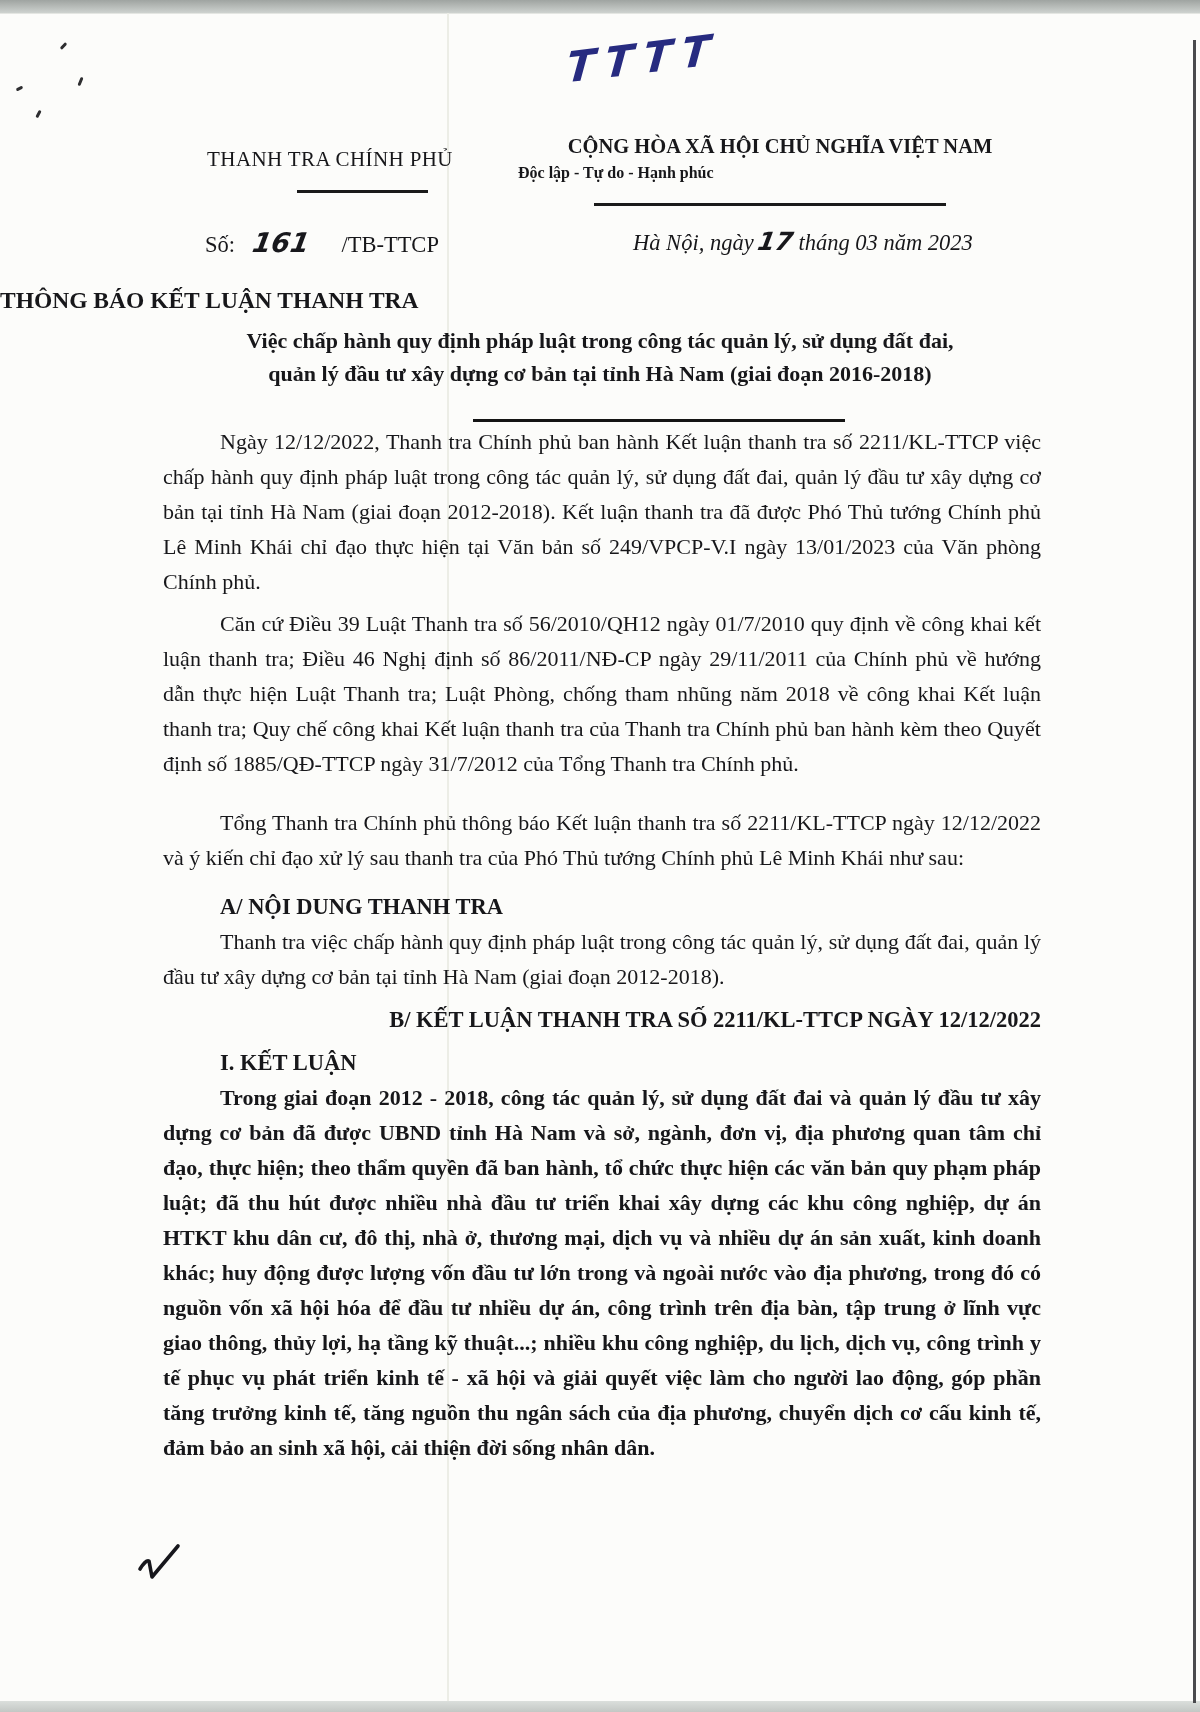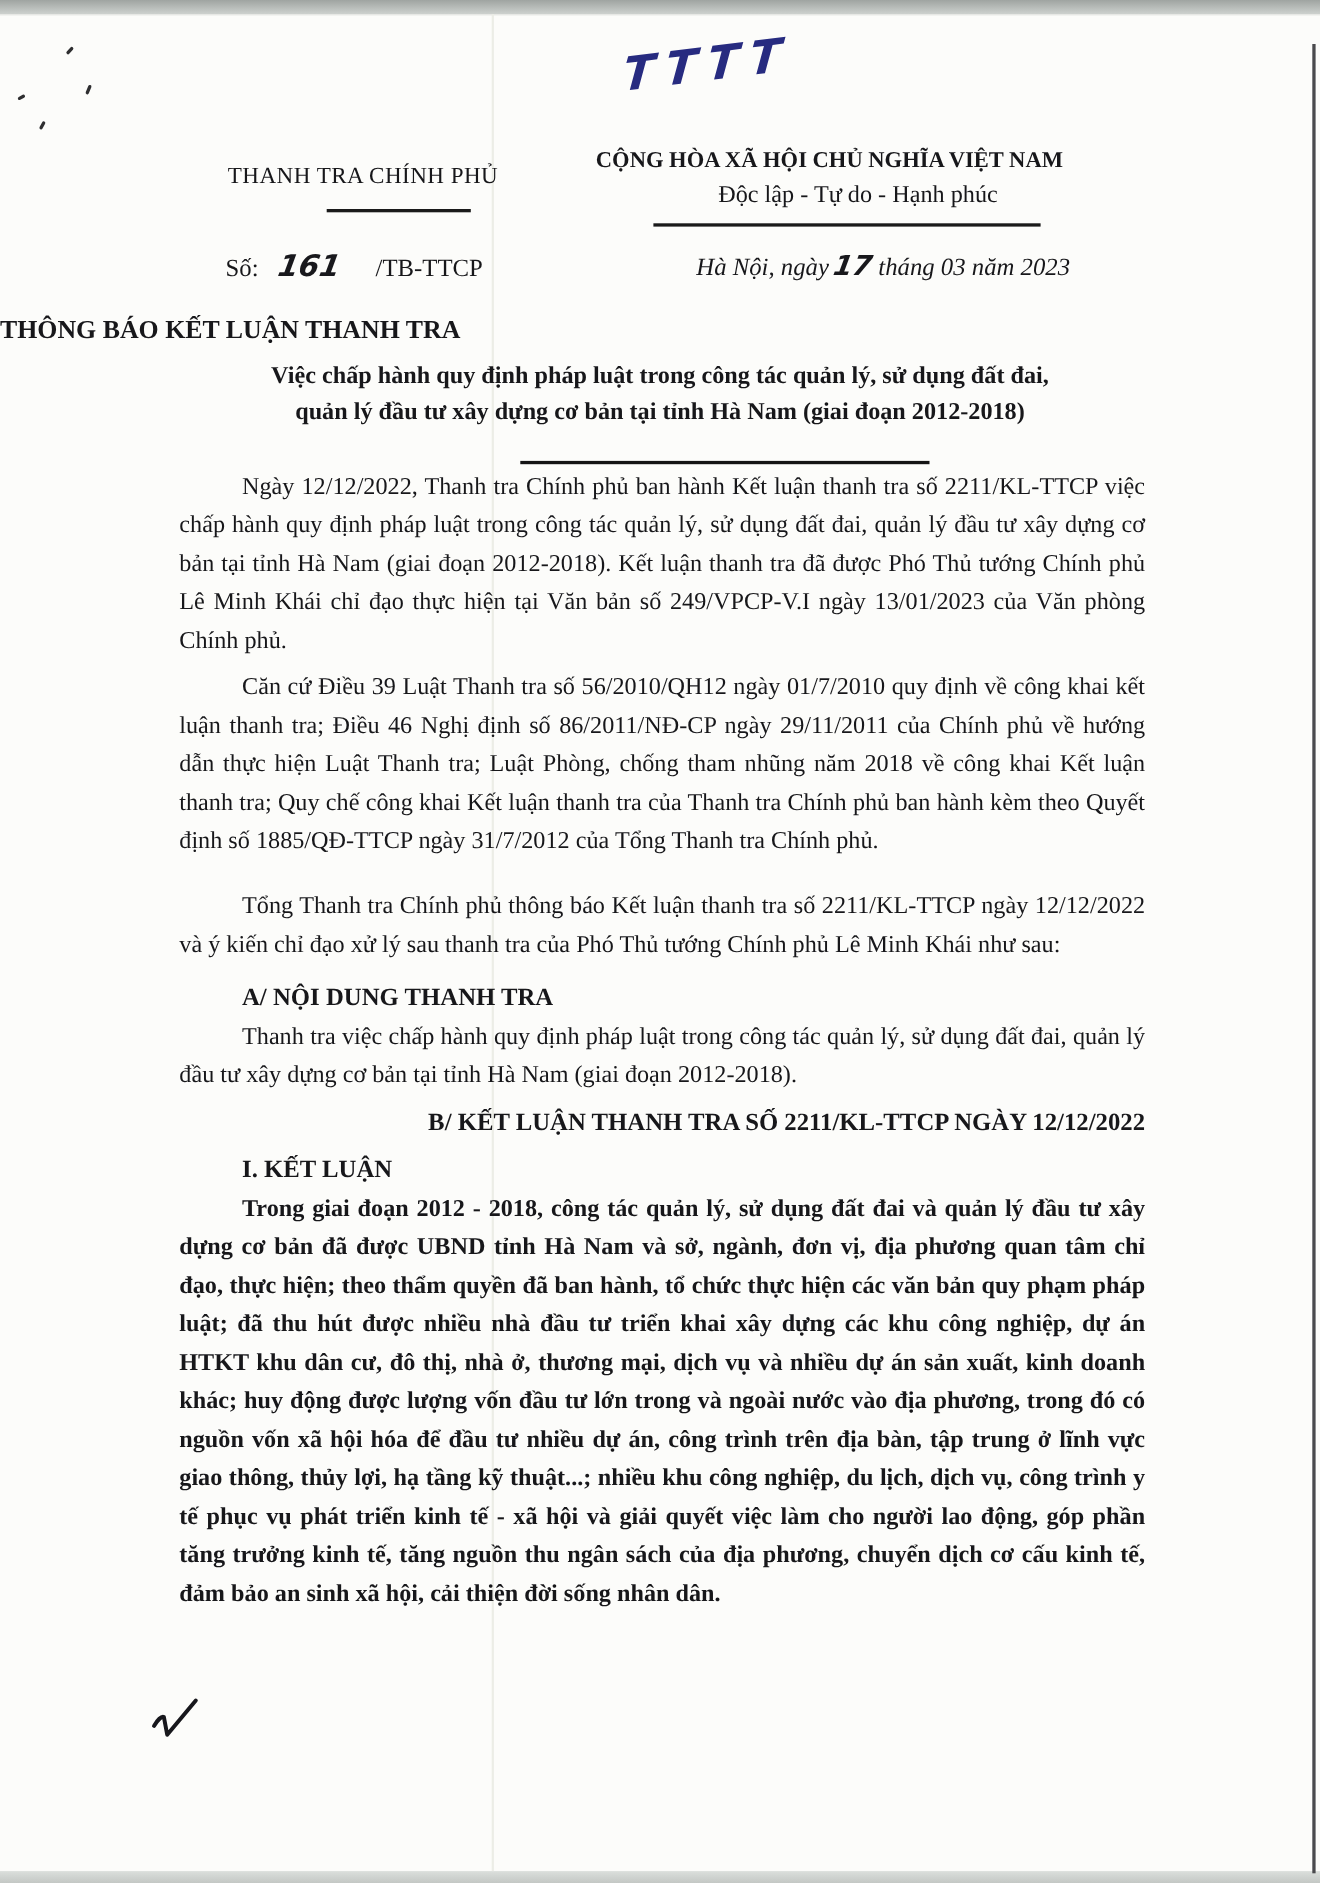--- a/index.html
+++ b/index.html
@@ -25,24 +25,24 @@
   .hw{
     display:inline-block;font-family:"DejaVu Sans",sans-serif;
     font-style:italic;font-weight:bold;transform:skewX(-10deg);
     color:#18181c;
   }
   .checkmark{position:absolute;left:136px;top:1541px;}
   
   .org{position:absolute;left:150px;top:147px;width:360px;text-align:center;
     font-weight:normal;font-size:21px;letter-spacing:.4px;}
   .org-line{position:absolute;left:297px;top:190px;width:131px;height:2.5px;background:#1a1a1a;}
-  .nat{position:absolute;left:492px;top:135px;width:524px;text-align:center;
+  .nat{position:absolute;left:518px;top:135px;width:524px;text-align:center;
     font-weight:bold;font-size:20.5px;}
-  .motto{position:absolute;left:518px;top:164px;width:524px;text-align:center;
-    font-weight:normal;font-size:22px;}
+  .motto{position:absolute;left:518px;top:164px;width:524px;text-align:left;
+    font-weight:bold;font-size:16px;}
   .motto-line{position:absolute;left:594px;top:203px;width:352px;height:2.5px;background:#1a1a1a;}
   .doc-no{position:absolute;left:205px;top:227px;font-size:22.5px;}
   .doc-no .hw{font-size:27px;margin-left:18px;}
   .doc-no .suffix{margin-left:32px;}
   .date-line{position:absolute;left:633px;top:227px;font-size:22.5px;font-style:italic;}
   .date-line .hw{font-size:25px;margin:0 6px 0 4px;}
   
   .title{position:absolute;left:0;right:0;top:287px;
     font-weight:bold;font-size:23.5px;}
   .subtitle{position:absolute;left:90px;right:90px;top:324px;text-align:center;
@@ -87,21 +87,21 @@
     <span>Số:</span><span class="hw">161</span><span class="suffix">/TB-TTCP</span>
   </div>
 
   <div class="date-line">
     <span>Hà Nội, ngày</span><span class="hw">17</span><span>tháng 03 năm 2023</span>
   </div>
 
   <div class="title">THÔNG BÁO KẾT LUẬN THANH TRA</div>
   <div class="subtitle">
     <div>Việc chấp hành quy định pháp luật trong công tác quản lý, sử dụng đất đai,</div>
-    <div>quản lý đầu tư xây dựng cơ bản tại tỉnh Hà Nam (giai đoạn 2012-2018)</div>
+    <div>quản lý đầu tư xây dựng cơ bản tại tỉnh Hà Nam (giai đoạn 2016-2018)</div>
   </div>
   <div class="subtitle-line"></div>
 
   <div class="bodytext">
     <p class="p1">Ngày 12/12/2022, Thanh tra Chính phủ ban hành Kết luận thanh tra số 2211/KL-TTCP việc chấp hành quy định pháp luật trong công tác quản lý, sử dụng đất đai, quản lý đầu tư xây dựng cơ bản tại tỉnh Hà Nam (giai đoạn 2012-2018). Kết luận thanh tra đã được Phó Thủ tướng Chính phủ Lê Minh Khái chỉ đạo thực hiện tại Văn bản số 249/VPCP-V.I ngày 13/01/2023 của Văn phòng Chính phủ.</p>
     <p class="p2">Căn cứ Điều 39 Luật Thanh tra số 56/2010/QH12 ngày 01/7/2010 quy định về công khai kết luận thanh tra; Điều 46 Nghị định số 86/2011/NĐ-CP ngày 29/11/2011 của Chính phủ về hướng dẫn thực hiện Luật Thanh tra; Luật Phòng, chống tham nhũng năm 2018 về công khai Kết luận thanh tra; Quy chế công khai Kết luận thanh tra của Thanh tra Chính phủ ban hành kèm theo Quyết định số 1885/QĐ-TTCP ngày 31/7/2012 của Tổng Thanh tra Chính phủ.</p>
     <p class="p3">Tổng Thanh tra Chính phủ thông báo Kết luận thanh tra số 2211/KL-TTCP ngày 12/12/2022 và ý kiến chỉ đạo xử lý sau thanh tra của Phó Thủ tướng Chính phủ Lê Minh Khái như sau:</p>
     <div class="heading h-a">A/ NỘI DUNG THANH TRA</div>
     <p class="p4">Thanh tra việc chấp hành quy định pháp luật trong công tác quản lý, sử dụng đất đai, quản lý đầu tư xây dựng cơ bản tại tỉnh Hà Nam (giai đoạn 2012-2018).</p>
     <div class="heading h-b">B/ KẾT LUẬN THANH TRA SỐ 2211/KL-TTCP NGÀY 12/12/2022</div>

